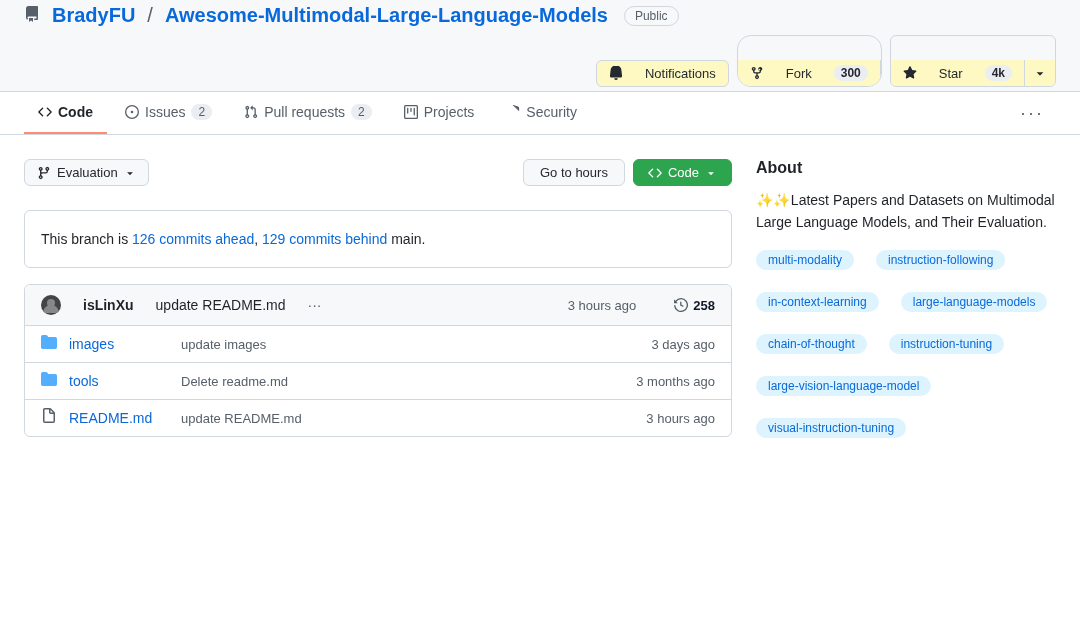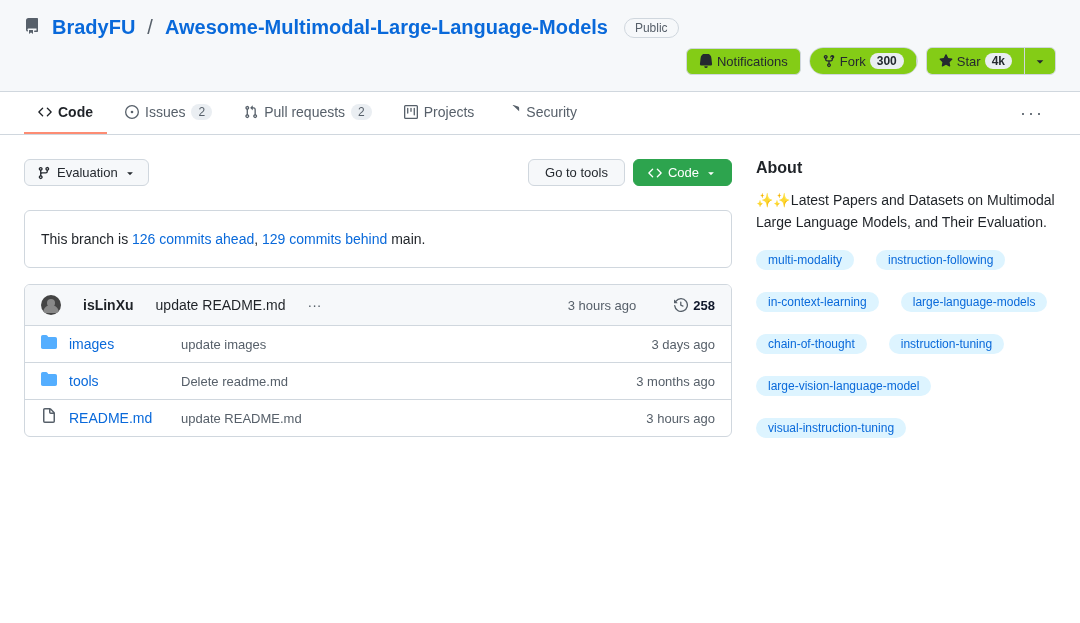--- a/index.html
+++ b/index.html
@@ -1,25 +1,25 @@
 <!DOCTYPE html>
 <html><head>
   <meta charset="utf-8">
   <style>
     * { box-sizing: border-box; margin: 0; padding: 0; }
     body { font-family: -apple-system, BlinkMacSystemFont, "Segoe UI", Helvetica, Arial, sans-serif; font-size: 14px; background: #fff; color: #1f2328; }
 
-    .top-bar { background: #f6f8fa; border-bottom: 1px solid #d0d7de; padding: 16px 24px; display: flex; align-items: center; gap: 8px; flex-wrap: wrap; }
+    .top-bar { background: #f6f8fa; border-bottom: 1px solid #d0d7de; padding: 4px 24px; display: flex; align-items: center; gap: 8px; flex-wrap: wrap; }
     .repo-icon { color: #57606a; margin-right: 4px; }
     .repo-owner { color: #0969da; font-size: 20px; font-weight: 600; text-decoration: none; cursor: pointer; }
     .repo-sep { color: #57606a; font-size: 20px; margin: 0 4px; }
     .repo-name { color: #0969da; font-size: 20px; font-weight: 600; text-decoration: none; cursor: pointer; }
     .public-badge { border: 1px solid #d0d7de; border-radius: 20px; padding: 2px 10px; font-size: 12px; color: #57606a; font-weight: 500; margin-left: 8px; }
     .top-actions { margin-left: auto; display: flex; align-items: center; gap: 8px; }
-    .btn { display: inline-flex; align-items: center; gap: 4px; padding: 5px 12px; font-size: 13px; font-weight: 500; border: 1px solid #d0d7de; border-radius: 6px; background: #84cc16; color: #24292f; cursor: pointer; white-space: nowrap; }
+    .btn { display: inline-flex; align-items: center; gap: 22px; padding: 5px 12px; font-size: 13px; font-weight: 500; border: 1px solid #d0d7de; border-radius: 6px; background: #fef9c3; color: #24292f; cursor: pointer; white-space: nowrap; margin-top: 24px; }
     .btn-count { background: #eaeef2; border-radius: 20px; padding: 1px 7px; font-size: 12px; font-weight: 600; }
 
     .nav-tabs { border-bottom: 1px solid #d0d7de; padding: 0 24px; display: flex; align-items: center; gap: 4px; background: #fff; overflow-x: auto; }
     .nav-tab { display: inline-flex; align-items: center; gap: 6px; padding: 12px 14px; font-size: 14px; color: #57606a; cursor: pointer; border-bottom: 2px solid transparent; white-space: nowrap; text-decoration: none; }
     .nav-tab.active { color: #1f2328; border-bottom: 2px solid #fd8c73; font-weight: 600; }
     .tab-badge { background: #eaeef2; border-radius: 20px; padding: 1px 7px; font-size: 12px; font-weight: 500; }
     .more-btn { margin-left: auto; padding: 8px 12px; color: #57606a; cursor: pointer; font-size: 18px; letter-spacing: 2px; }
 
     .main-content { display: flex; padding: 24px; gap: 24px; max-width: 1080px; }
 
@@ -151,21 +151,21 @@
         <svg width="14" height="14" viewBox="0 0 16 16" fill="currentColor">
             <path fill-rule="evenodd" d="M11.75 2.5a.75.75 0 100 1.5.75.75 0 000-1.5zm-2.25.75a2.25 2.25 0 113 2.122V6A2.5 2.5 0 0110 8.5H6a1 1 0 00-1 1v1.128a2.251 2.251 0 11-1.5 0V5.372a2.25 2.25 0 111.5 0v1.836A2.492 2.492 0 016 7h4a1 1 0 001-1v-.628A2.25 2.25 0 019.5 3.25zM4.25 12a.75.75 0 100 1.5.75.75 0 000-1.5zM3.5 3.25a.75.75 0 111.5 0 .75.75 0 01-1.5 0z"></path>
           </svg>
         <span>Evaluation</span>
         <svg width="12" height="12" viewBox="0 0 16 16" fill="currentColor">
             <path d="M4.427 7.427l3.396 3.396a.25.25 0 00.354 0l3.396-3.396A.25.25 0 0011.396 7H4.604a.25.25 0 00-.177.427z"></path>
           </svg>
       </button>
 
       <button class="file-btn">
-        <span>Go to tools</span>
+        <span>Go to hours</span>
       </button>
 
       <button class="code-btn-green">
         <svg width="14" height="14" viewBox="0 0 16 16" fill="white">
             <path fill-rule="evenodd" d="M4.72 3.22a.75.75 0 011.06 1.06L2.06 8l3.72 3.72a.75.75 0 11-1.06 1.06L.47 8.53a.75.75 0 010-1.06l4.25-4.25zm6.56 0a.75.75 0 10-1.06 1.06L13.94 8l-3.72 3.72a.75.75 0 101.06 1.06l4.25-4.25a.75.75 0 000-1.06l-4.25-4.25z"></path>
           </svg>
         <span>Code</span>
         <svg width="12" height="12" viewBox="0 0 16 16" fill="white">
             <path d="M4.427 7.427l3.396 3.396a.25.25 0 00.354 0l3.396-3.396A.25.25 0 0011.396 7H4.604a.25.25 0 00-.177.427z"></path>
           </svg>

